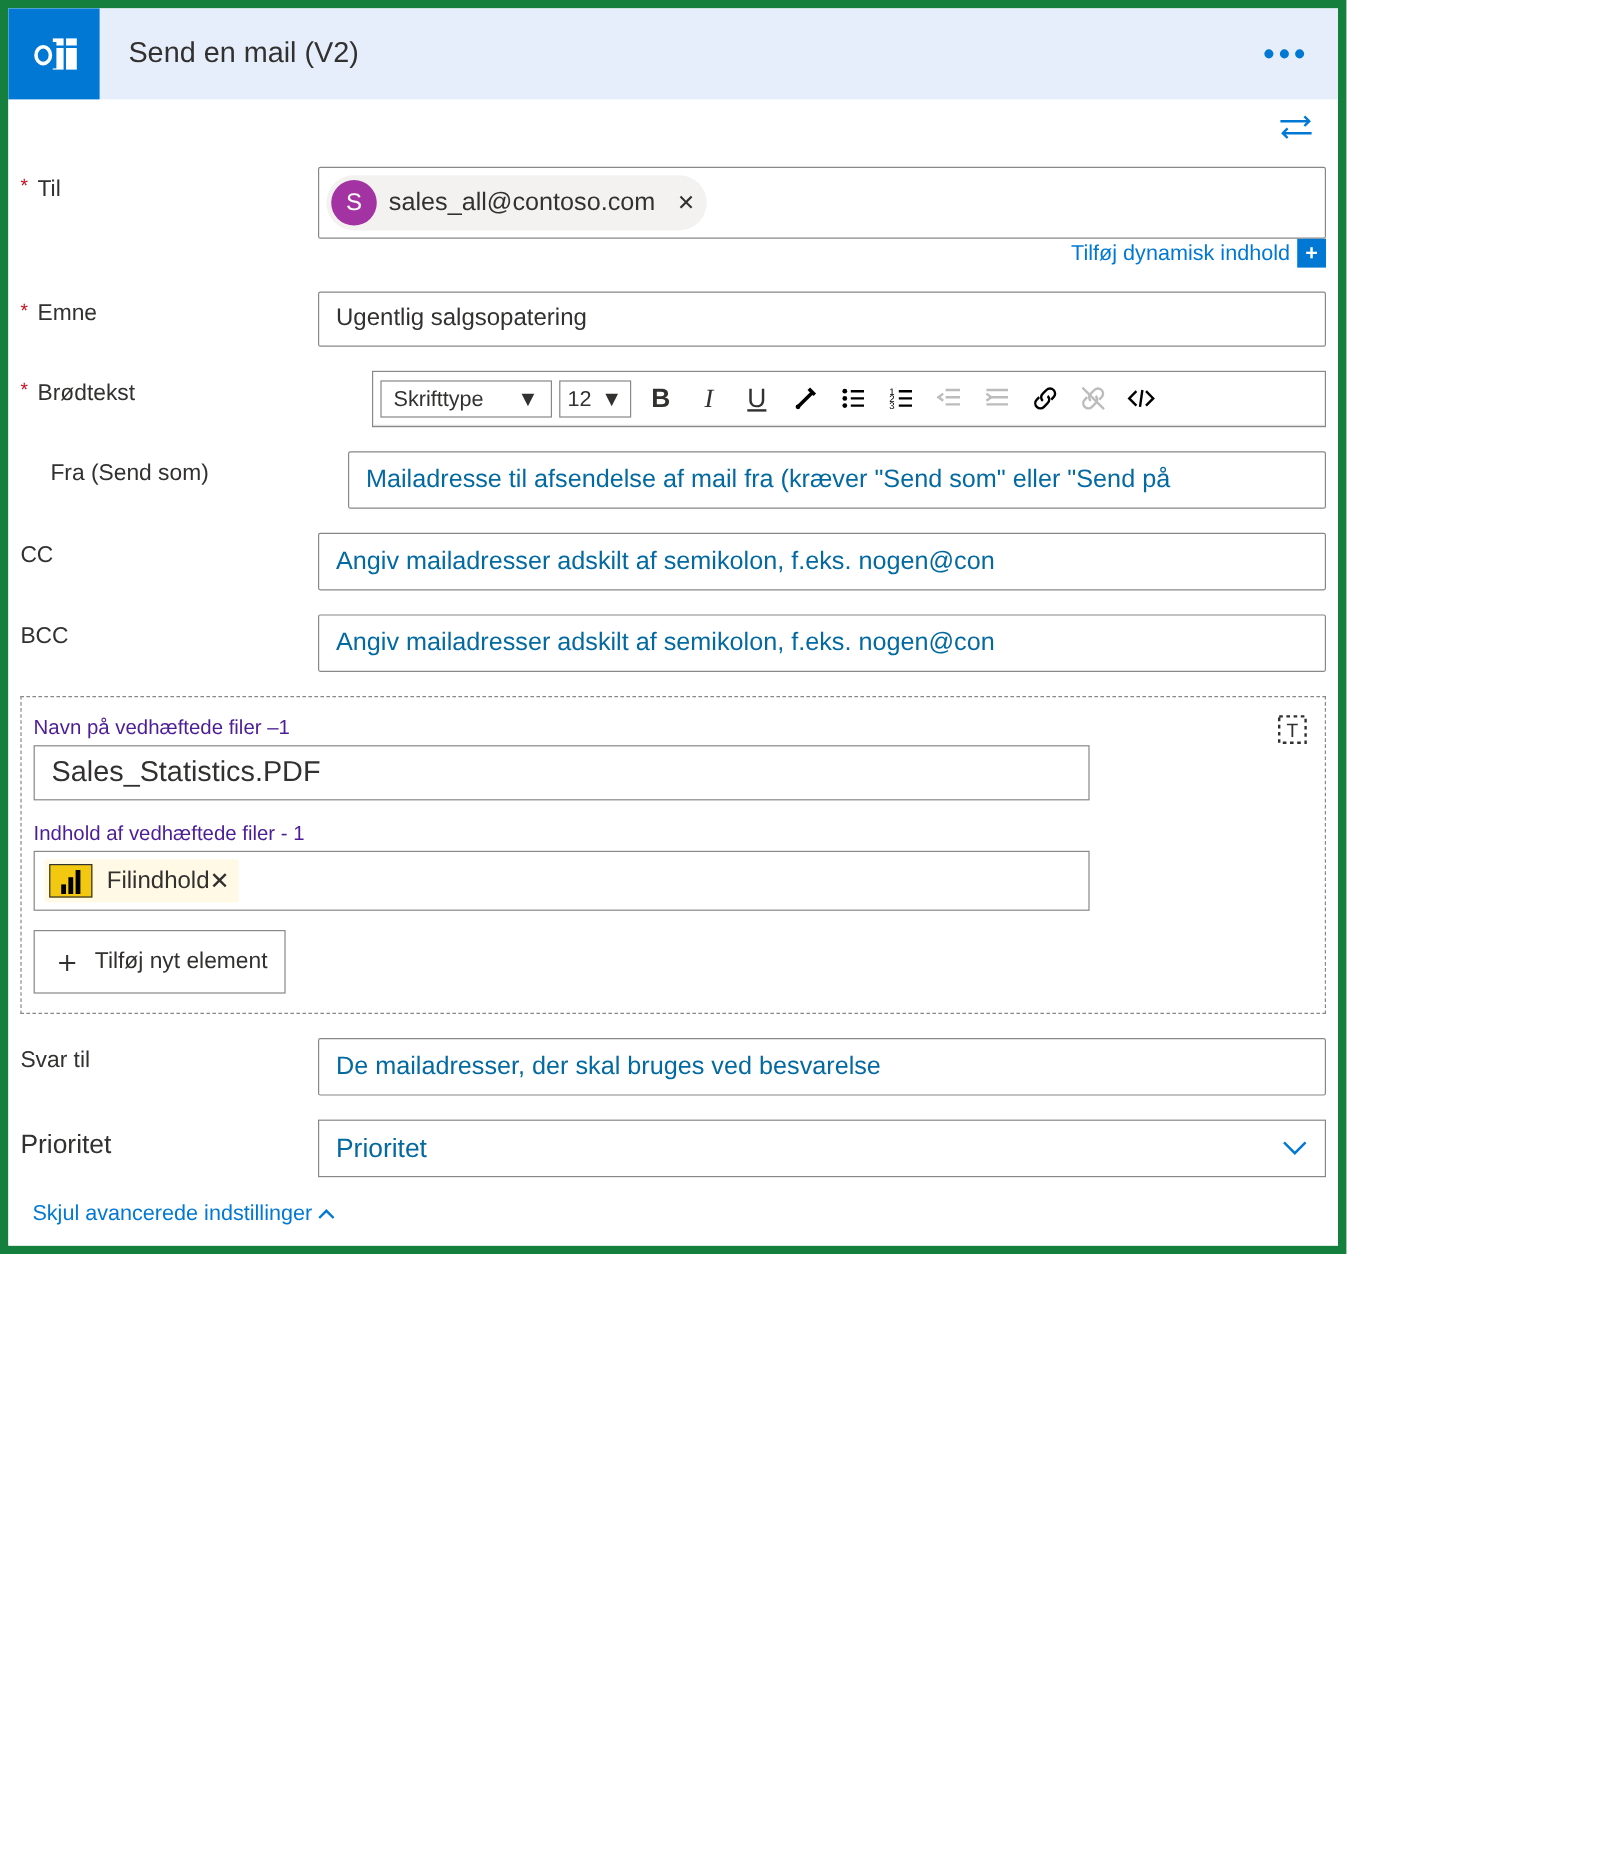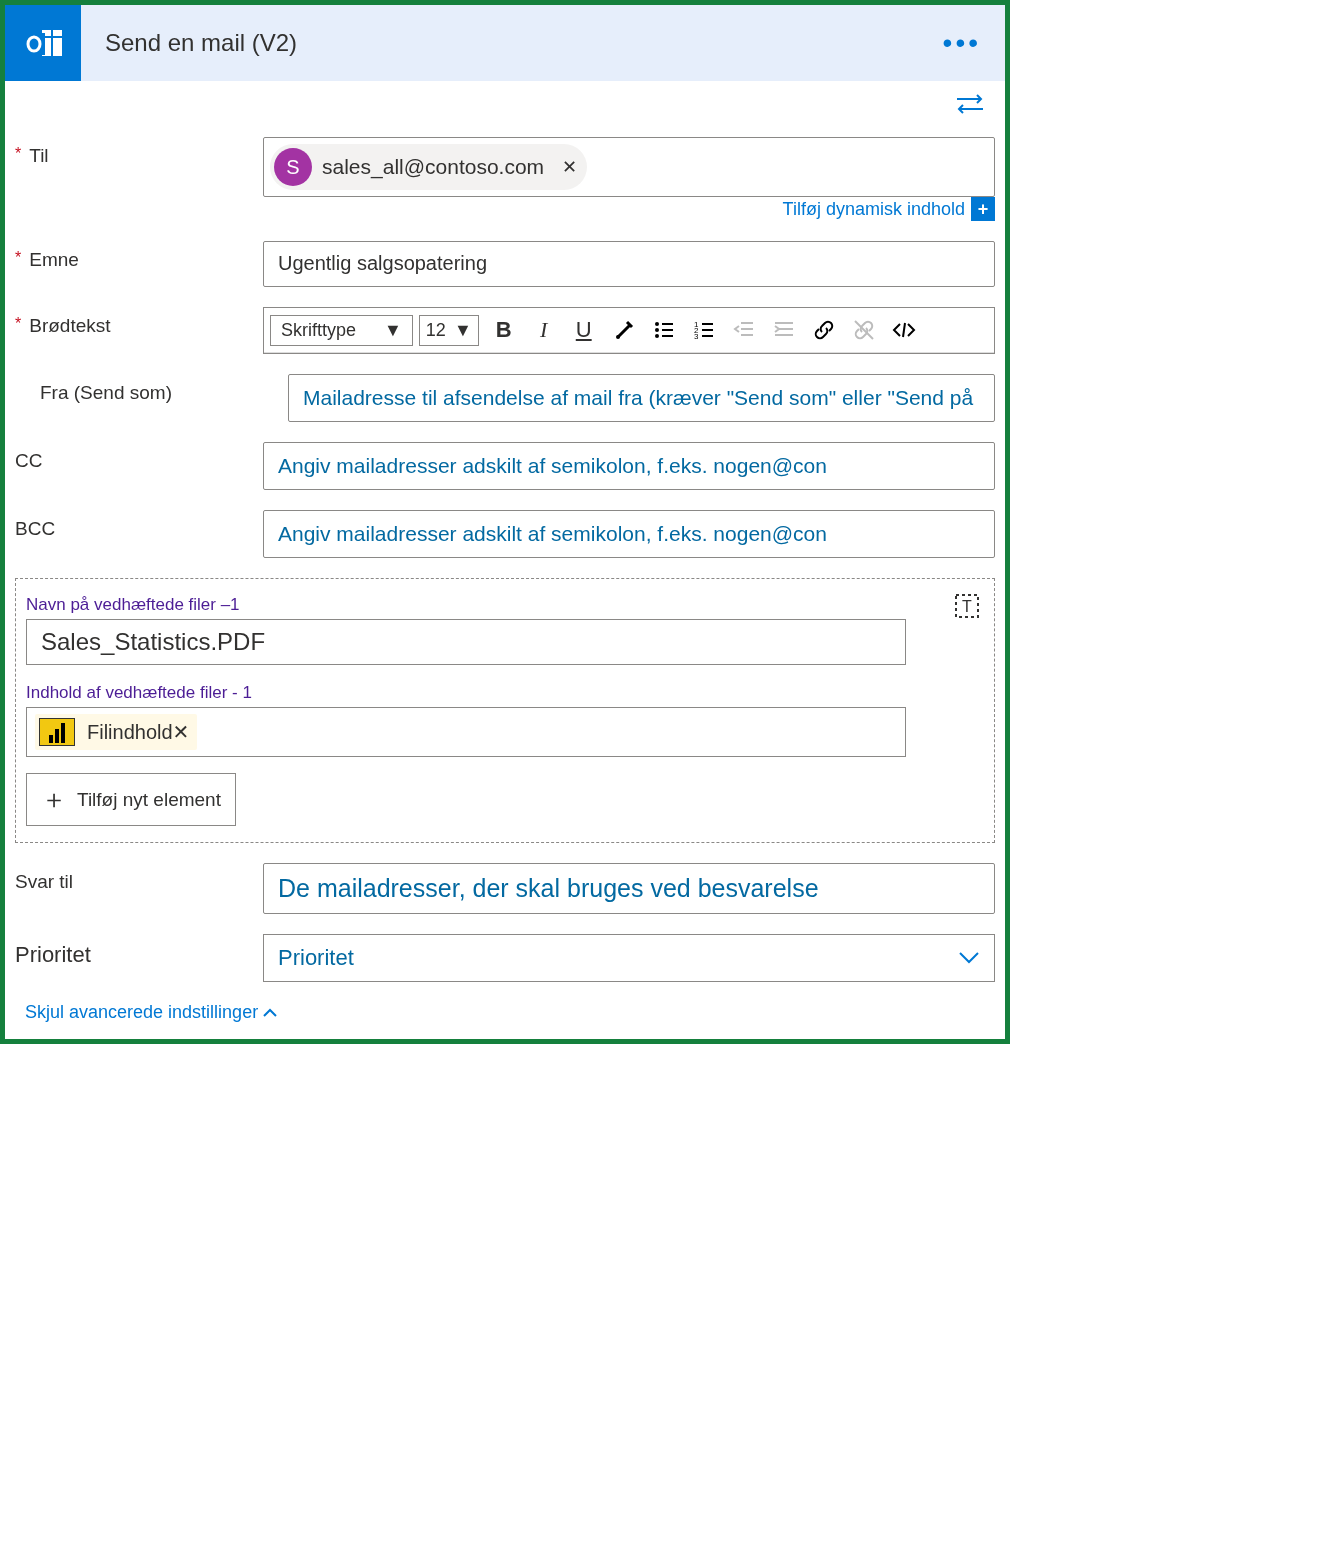--- a/index.html
+++ b/index.html
@@ -4,22 +4,22 @@
 <style>
   * { box-sizing: border-box; margin: 0; padding: 0; }
   body {
     font-family: "Segoe UI", Arial, sans-serif;
     background: #ffffff;
     color: #323130;
     font-size: 18px;
     width: 1343px;
   }
   .container {
-    width: 1010px;
-    border: 5px solid #15803d;
+    width: 1122px;
+    border: 7px solid #15803d;
     background: #fff;
   }
   .header {
     height: 76px;
     background: #e6eefb;
     display: flex;
     align-items: center;
     position: relative;
   }
   .header-icon {
@@ -142,20 +142,21 @@
     background: #0078d4;
     color: #fff;
     align-items: center;
     justify-content: center;
     margin-left: 6px;
     font-weight: bold;
   }
 
   .rte-box {
     border: 1px solid #8a8886;
+    margin-left: 45px;
   }
   .rte-toolbar {
     display: flex;
     align-items: center;
     border-bottom: 1px solid #ddd;
     padding: 4px 6px;
     gap: 2px;
   }
   .rte-select {
     border: 1px solid #8a8886;
@@ -497,21 +498,21 @@
       </div>
     </div>
 
     
     <div class="form-row">
       <div class="label-cell">
         <span>Svar til</span>
       </div>
       <div class="field-cell">
         <div class="input-like tall">
-          <span class="placeholder" style="font-size:25px">De mailadresser, der skal bruges ved besvarelse</span>
+          <span class="placeholder" style="font-size:21px">De mailadresser, der skal bruges ved besvarelse</span>
         </div>
       </div>
     </div>
 
     
     <div class="form-row">
       <div class="label-cell" style="font-size:22px">
         <span>Prioritet</span>
       </div>
       <div class="field-cell">

